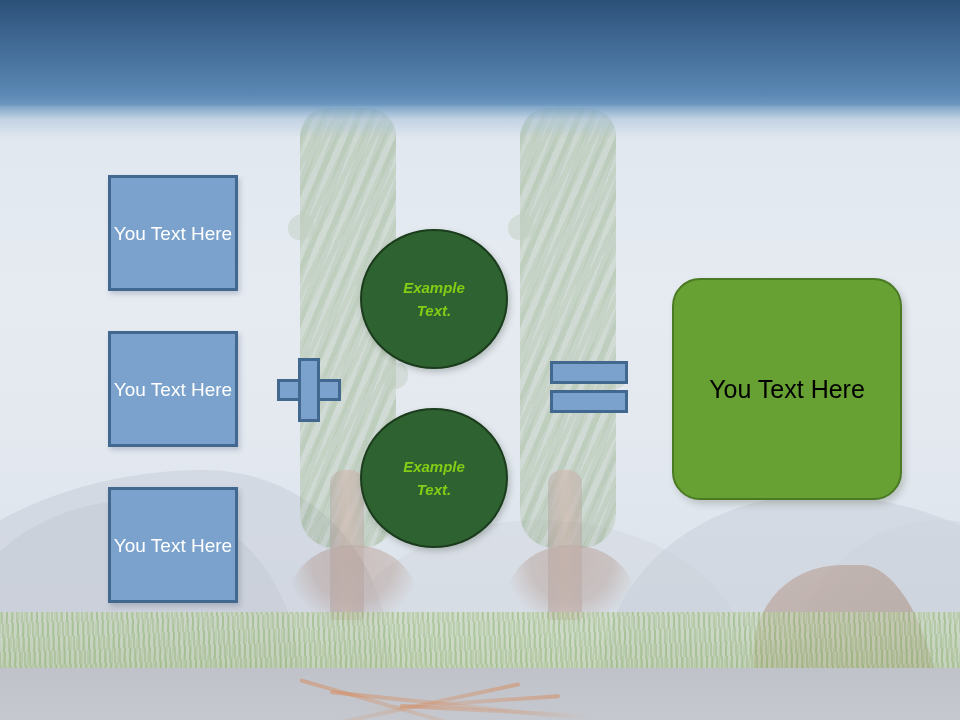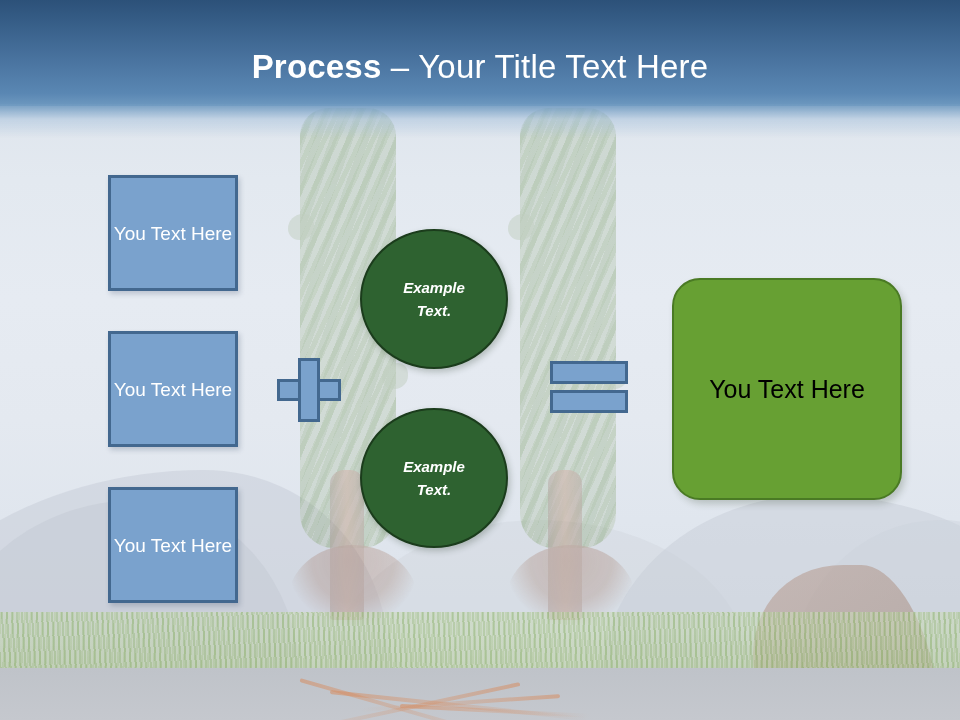--- a/index.html
+++ b/index.html
@@ -253,21 +253,21 @@
     width: 148px;
     height: 140px;
     border-radius: 50%;
     background: #2e6230;
     border: 2px solid #1b3c1c;
     box-sizing: border-box;
     display: flex;
     align-items: center;
     justify-content: center;
     text-align: center;
-    color: #ffffff;
+    color: #84cc16;
     font-size: 15px;
     font-weight: bold;
     font-style: italic;
     line-height: 23px;
     box-shadow: 2px 3px 6px rgba(30,50,30,.25);
   }
   .circle-1 { left: 360px; top: 229px; }
   .circle-2 { left: 360px; top: 408px; }
 
   
@@ -328,23 +328,20 @@
   <div class="underground">
     <div class="root" style="left:300px; top:10px; width:220px; transform:rotate(16deg);"></div>
     <div class="root" style="left:330px; top:22px; width:260px; transform:rotate(6deg);"></div>
     <div class="root" style="left:520px; top:14px; width:240px; transform:rotate(-12deg) scaleX(-1);"></div>
     <div class="root" style="left:560px; top:26px; width:200px; transform:rotate(-4deg) scaleX(-1);"></div>
     <div class="root" style="left:400px; top:36px; width:190px; transform:rotate(3deg);"></div>
   </div>
 
   <div class="banner"></div>
   <div class="banner-fade"></div>
-  <div class="title">
-    <span class="strong">Process</span><span class="light"> – </span><span class="light">Your Title Text Here</span>
-  </div>
 
   <div class="blue-box blue-box-1">
     <span>You Text Here</span>
   </div>
   <div class="blue-box blue-box-2">
     <span>You Text Here</span>
   </div>
   <div class="blue-box blue-box-3">
     <span>You Text Here</span>
   </div>

